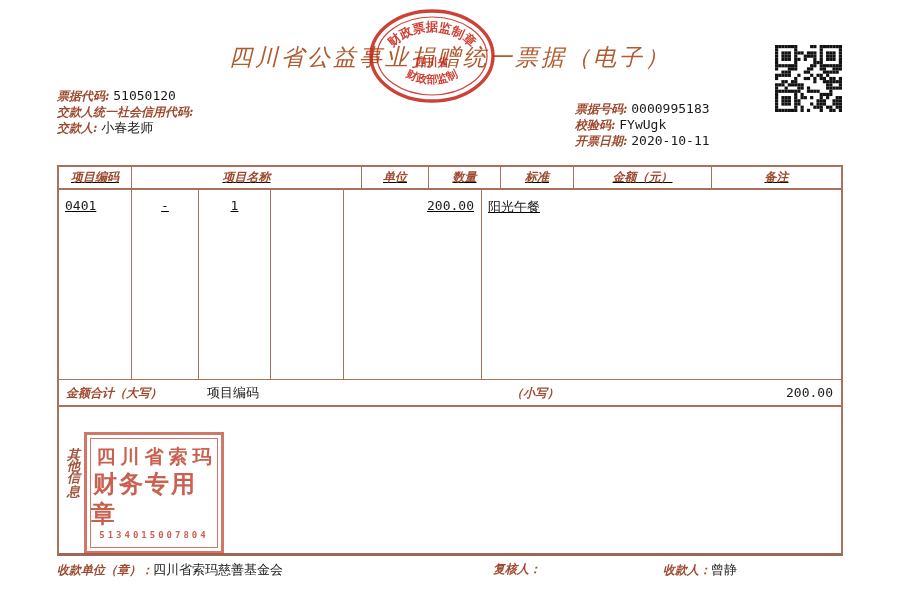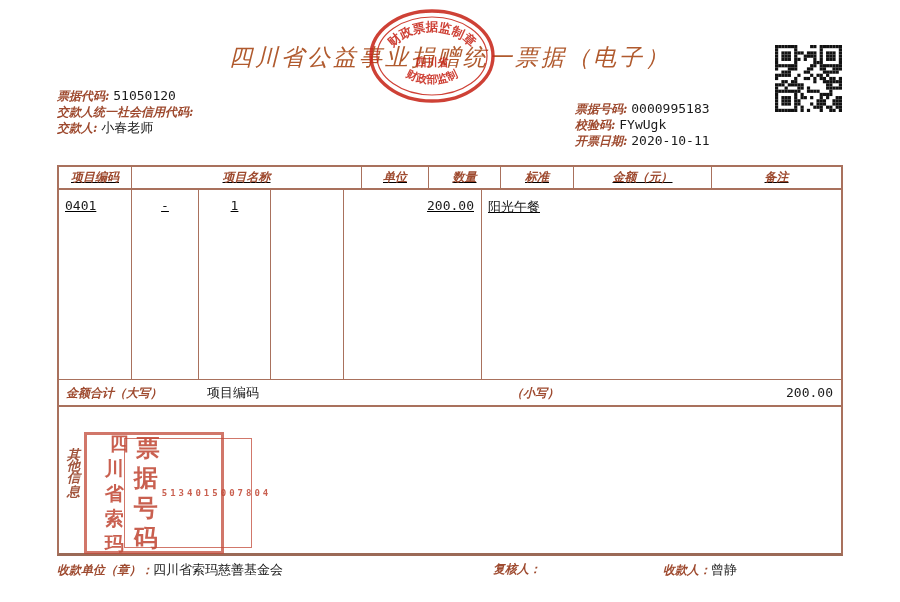--- a/index.html
+++ b/index.html
@@ -97,24 +97,24 @@
   .square-stamp {
     position: absolute; left: 84px; top: 432px;
     width: 140px; height: 122px;
     border: 3px solid rgba(194, 74, 56, 0.75);
     padding: 3px; z-index: 5;
     background: transparent;
   }
   .square-stamp-inner {
     width: 100%; height: 100%;
     border: 1px solid rgba(194, 74, 56, 0.75);
-    display: flex; flex-direction: row;
+    display: flex; flex-direction: column;
     align-items: center; justify-content: center;
     color: rgba(194, 74, 56, 0.88);
-    font-family: "DejaVu Serif", serif; font-weight: bold; margin-left: 34px;
+    font-family: "DejaVu Serif", serif; font-weight: bold;
   }
   .st-l1, .st-l2 { font-size: 19px; letter-spacing: 5px; line-height: 25px; text-indent: 5px; }
   .st-l3 { font-size: 24px; letter-spacing: 2px; line-height: 30px; text-indent: 2px; }
   .st-digits {
     font-family: "DejaVu Sans Mono", monospace;
     font-size: 9px; letter-spacing: 3px; line-height: 13px; font-weight: bold;
   }
   
   .footer { position: absolute; top: 561px; left: 0; width: 748px; height: 18px; font-size: 12px; }
   .f-unit  { position: absolute; left: 57px; }
@@ -445,21 +445,21 @@
     </div>
 
     <div></div>
   </div>
 
   <div class="other-vertical">其他信息</div>
 
   <div class="square-stamp">
     <div class="square-stamp-inner">
       <div class="st-l1">四川省索玛</div>
-      <div class="st-l3">票据号码</div>
+      <div class="st-l3">财务专用章</div>
       <div class="st-digits">5134015007804</div>
     </div>
   </div>
 
   <div class="footer">
     <span class="f-unit">
       <span class="lbl">收款单位（章）：</span><span class="val-cn">四川省索玛慈善基金会</span>
     </span>
     <span class="f-rev">
       <span class="lbl">复核人：</span><span class="val-cn"></span>

